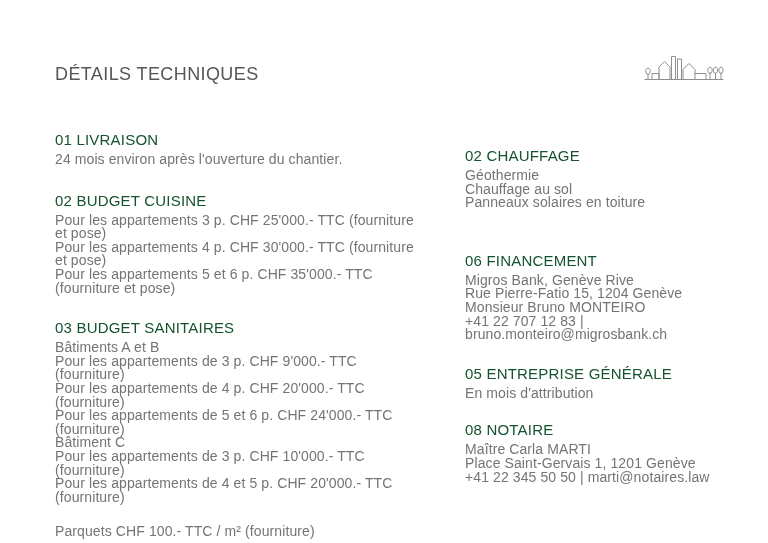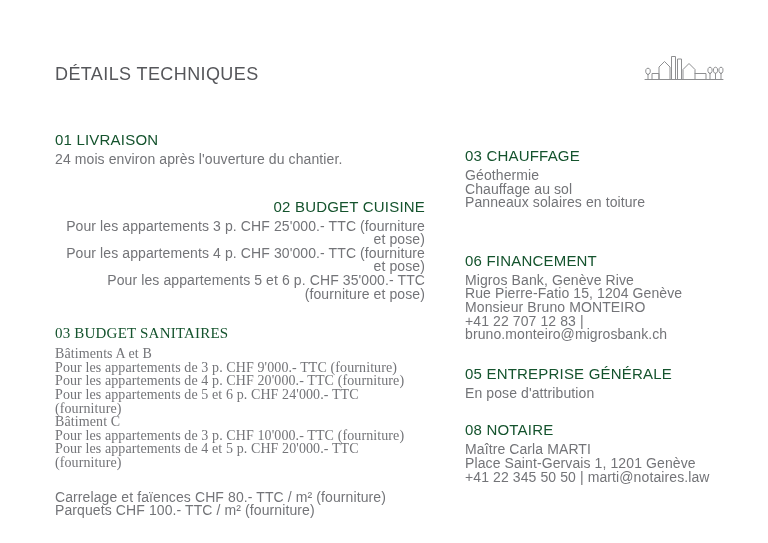--- a/index.html
+++ b/index.html
@@ -44,22 +44,22 @@
     font-weight: 400;
     letter-spacing: 0.2px;
     color: #14532d;
   }
   .line {
     font-size: 14px;
     line-height: 13.6px;
     color: #737478;
     letter-spacing: 0.1px;
   }
-  .col-left  .sec:nth-of-type(2) { margin-top: 30px; text-align: right; }
-  .col-left  .sec:nth-of-type(3) { margin-top: 23px; font-family: Liberation Serif, serif; }
+  .col-left  .sec:nth-of-type(2) { margin-top: 24px; }
+  .col-left  .sec:nth-of-type(3) { margin-top: 23px; }
   .col-left  .sec:nth-of-type(4) { margin-top: 21px; }
   .col-right .sec:nth-of-type(2) { margin-top: 41px; }
   .col-right .sec:nth-of-type(3) { margin-top: 22px; }
   .col-right .sec:nth-of-type(4) { margin-top: 20px; }
 </style>
 </head>
 <body>
 
 <div class="page">
 
@@ -100,46 +100,45 @@
       <div class="line">Bâtiments A et B</div>
       <div class="line">Pour les appartements de 3 p. CHF 9'000.- TTC (fourniture)</div>
       <div class="line">Pour les appartements de 4 p. CHF 20'000.- TTC (fourniture)</div>
       <div class="line">Pour les appartements de 5 et 6 p. CHF 24'000.- TTC (fourniture)</div>
       <div class="line">Bâtiment C</div>
       <div class="line">Pour les appartements de 3 p. CHF 10'000.- TTC (fourniture)</div>
       <div class="line">Pour les appartements de 4 et 5 p. CHF 20'000.- TTC (fourniture)</div>
     </div>
 
     <div class="sec">
-      <div class="line">Carrelage et faïences CHF 80.- TTC / m² (fourniture)</div>
       <div class="line">Parquets CHF 100.- TTC / m² (fourniture)</div>
     </div>
 
   </div>
 
   <div class="col col-right">
 
     <div class="sec">
-      <h2 class="sec-title">03 CHAUFFAGE</h2>
+      <h2 class="sec-title">02 CHAUFFAGE</h2>
       <div class="line">Géothermie</div>
       <div class="line">Chauffage au sol</div>
       <div class="line">Panneaux solaires en toiture</div>
     </div>
 
     <div class="sec">
       <h2 class="sec-title">06 FINANCEMENT</h2>
       <div class="line">Migros Bank, Genève Rive</div>
       <div class="line">Rue Pierre-Fatio 15, 1204 Genève</div>
       <div class="line">Monsieur Bruno MONTEIRO</div>
       <div class="line">+41 22 707 12 83 | bruno.monteiro@migrosbank.ch</div>
     </div>
 
     <div class="sec">
       <h2 class="sec-title">05 ENTREPRISE GÉNÉRALE</h2>
-      <div class="line">En pose d'attribution</div>
+      <div class="line">En mois d'attribution</div>
     </div>
 
     <div class="sec">
       <h2 class="sec-title">08 NOTAIRE</h2>
       <div class="line">Maître Carla MARTI</div>
       <div class="line">Place Saint-Gervais 1, 1201 Genève</div>
       <div class="line">+41 22 345 50 50 | marti@notaires.law</div>
     </div>
 
   </div>

